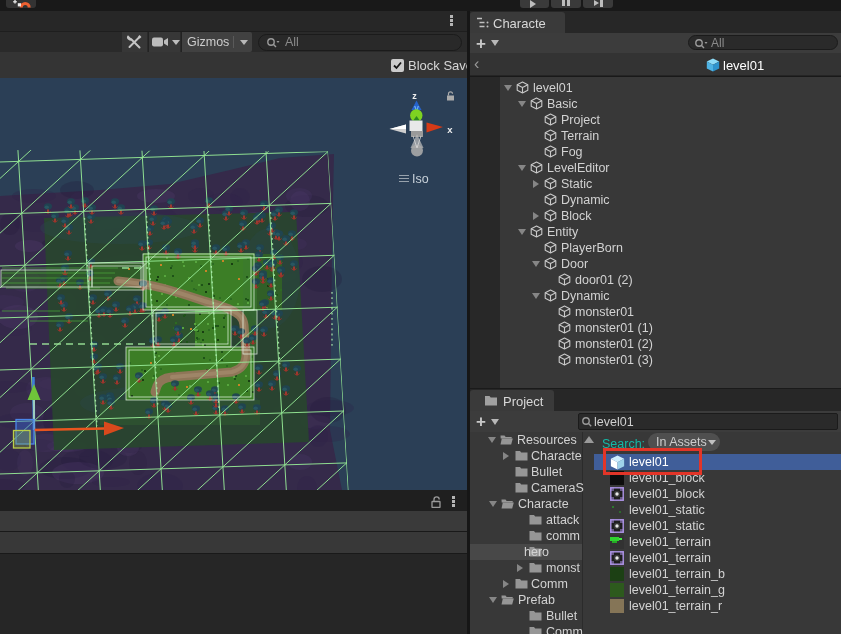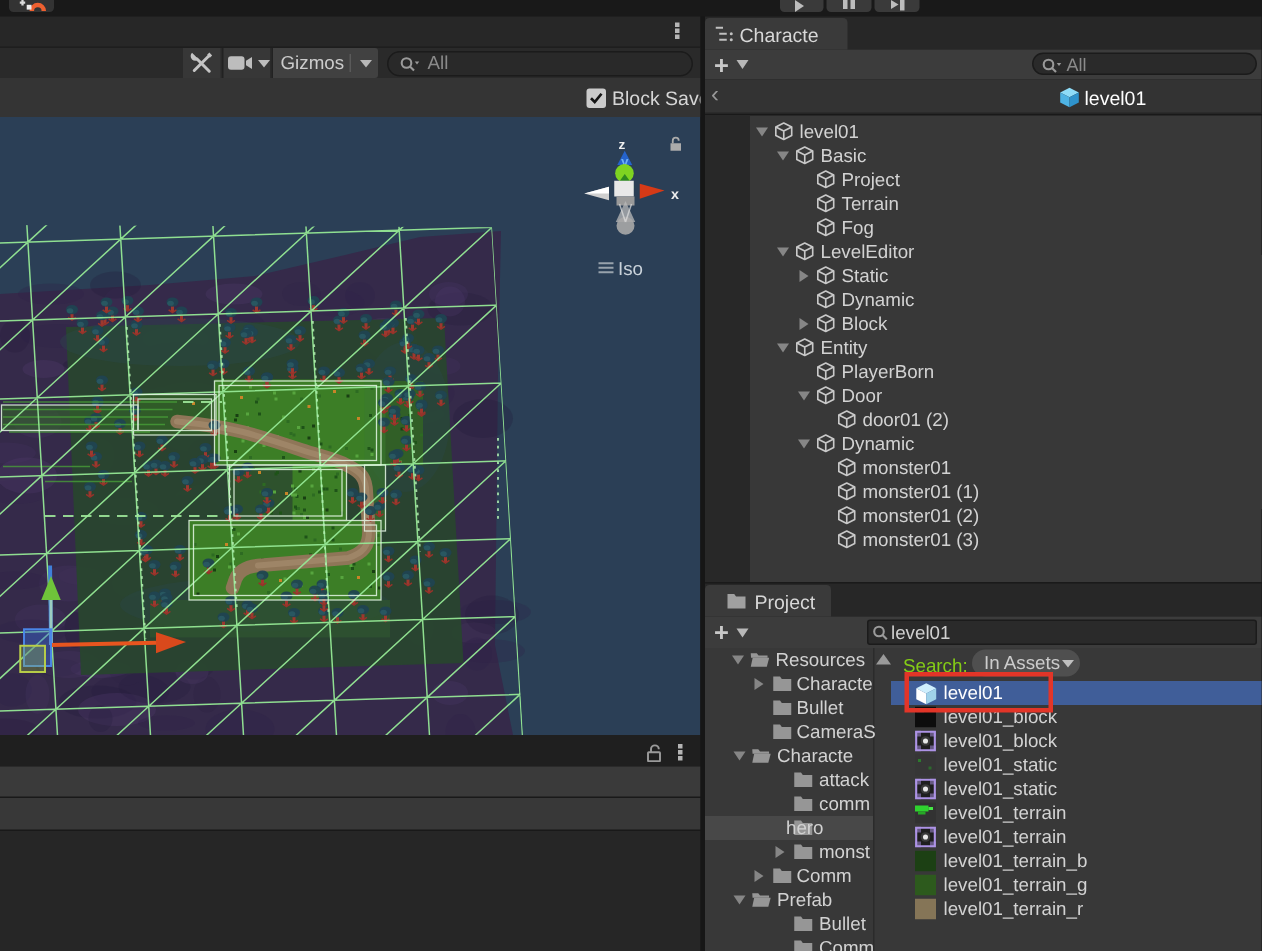--- a/index.html
+++ b/index.html
@@ -806,21 +806,21 @@
 <span class="ptx" style="left:518px;top:592px">Prefab</span>
 <span class="hic" style="left:529px;top:610px"><svg width="13" height="11" viewBox="0 0 13 11">
       <path d="M0.5 1 h4.5 l1.2 1.6 h6.3 v8 h-12 z" fill="#969696"></path>
     </svg></span>
 <span class="ptx" style="left:546px;top:608px">Bullet</span>
 <span class="hic" style="left:529px;top:626px"><svg width="13" height="11" viewBox="0 0 13 11">
       <path d="M0.5 1 h4.5 l1.2 1.6 h6.3 v8 h-12 z" fill="#969696"></path>
     </svg></span>
 <span class="ptx" style="left:546px;top:624px">Comm</span>
 
-<div class="abs" style="left:602px;top:437px;font-size:12.5px;color:#84cc16">Search:</div>
+<div class="abs" style="left:602px;top:437px;font-size:12.5px;color:#14b8a6">Search:</div>
 <div class="abs" style="left:648px;top:433px;width:72px;height:18px;background:#4f4f4f;border-radius:9px"></div>
 <div class="abs" style="left:656px;top:435px;font-size:12.5px;color:#cccccc">In Assets</div>
 <div class="abs ad" style="left:708px;top:440px;border-top-color:#c0c0c0;border-left-width:4px;border-right-width:4px;border-top-width:5px"></div>
 <div style="position:absolute;left:594px;top:454px;width:247px;height:16px;background:#405e99"></div>
 <span class="hic" style="left:610px;top:455px"><svg width="15" height="15" viewBox="0 0 14 14">
       <path d="M7 0.5 L13.2 3.6 L7 6.8 L0.8 3.6 Z" fill="#cfeffd"></path>
       <path d="M0.8 3.6 L7 6.8 V13.5 L0.8 10.4 Z" fill="#ffffff"></path>
       <path d="M13.2 3.6 L7 6.8 V13.5 L13.2 10.4 Z" fill="#9fd2ea"></path>
     </svg></span>
 <span class="rtx" style="left:629px;top:454px;color:#fff">level01</span>

